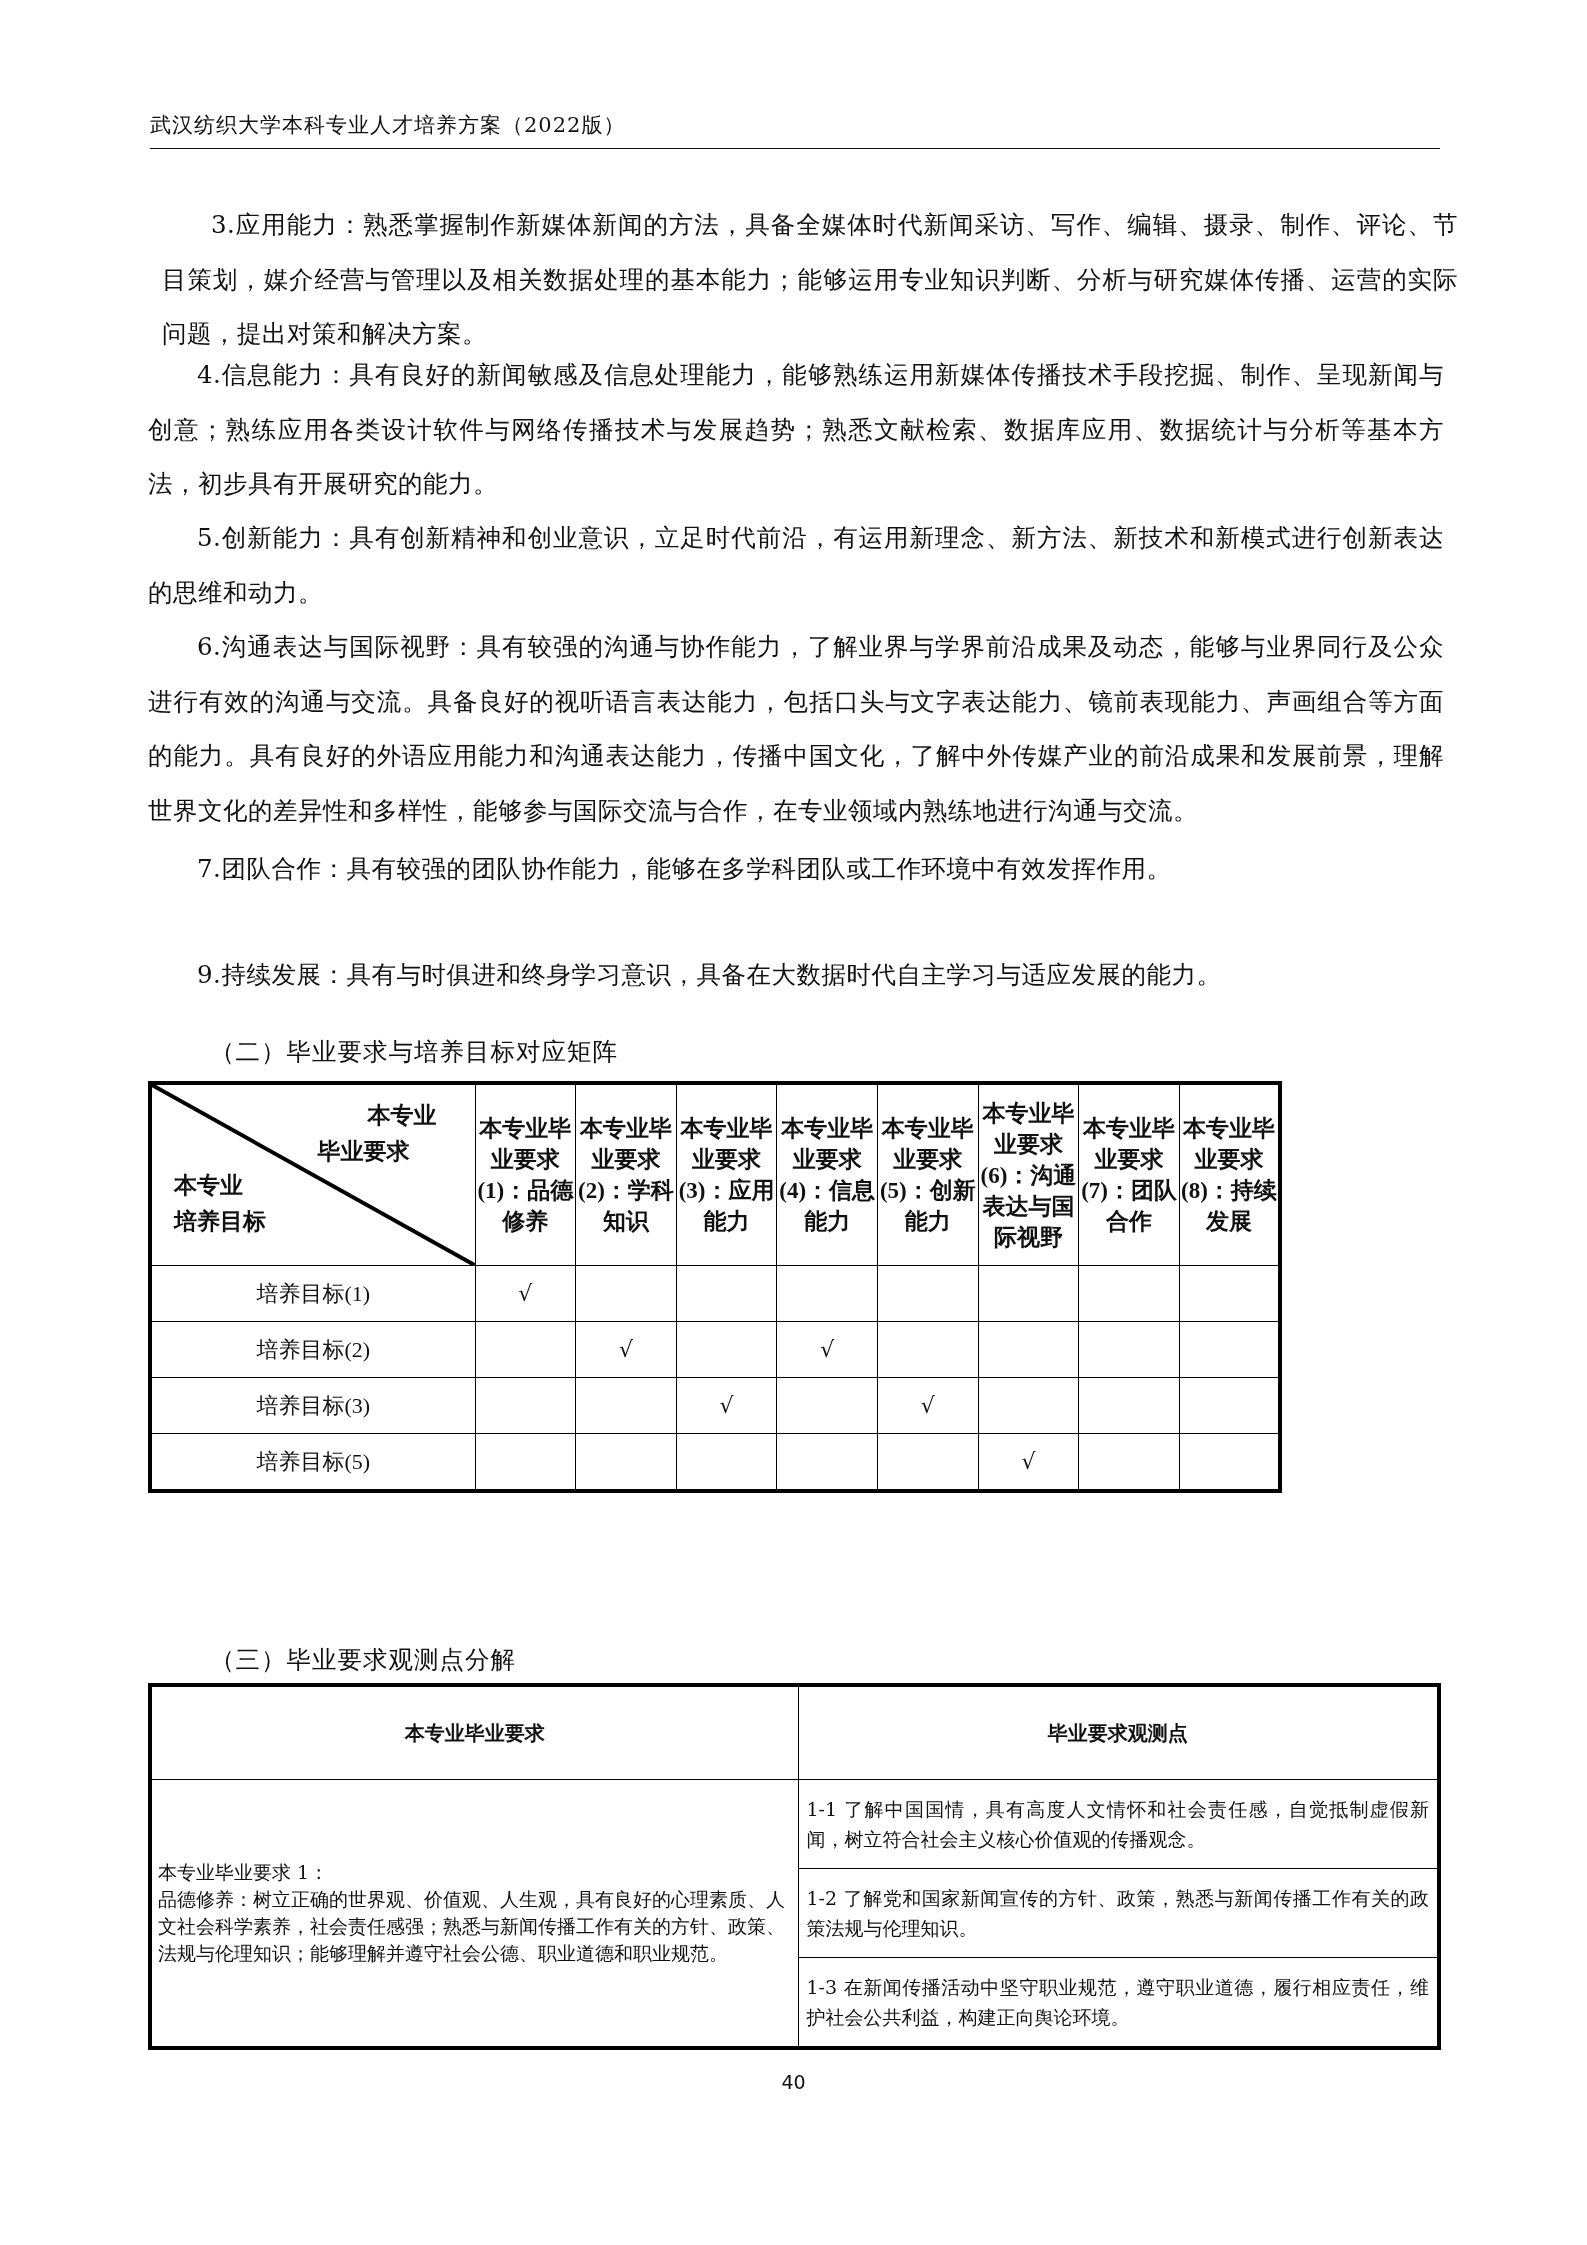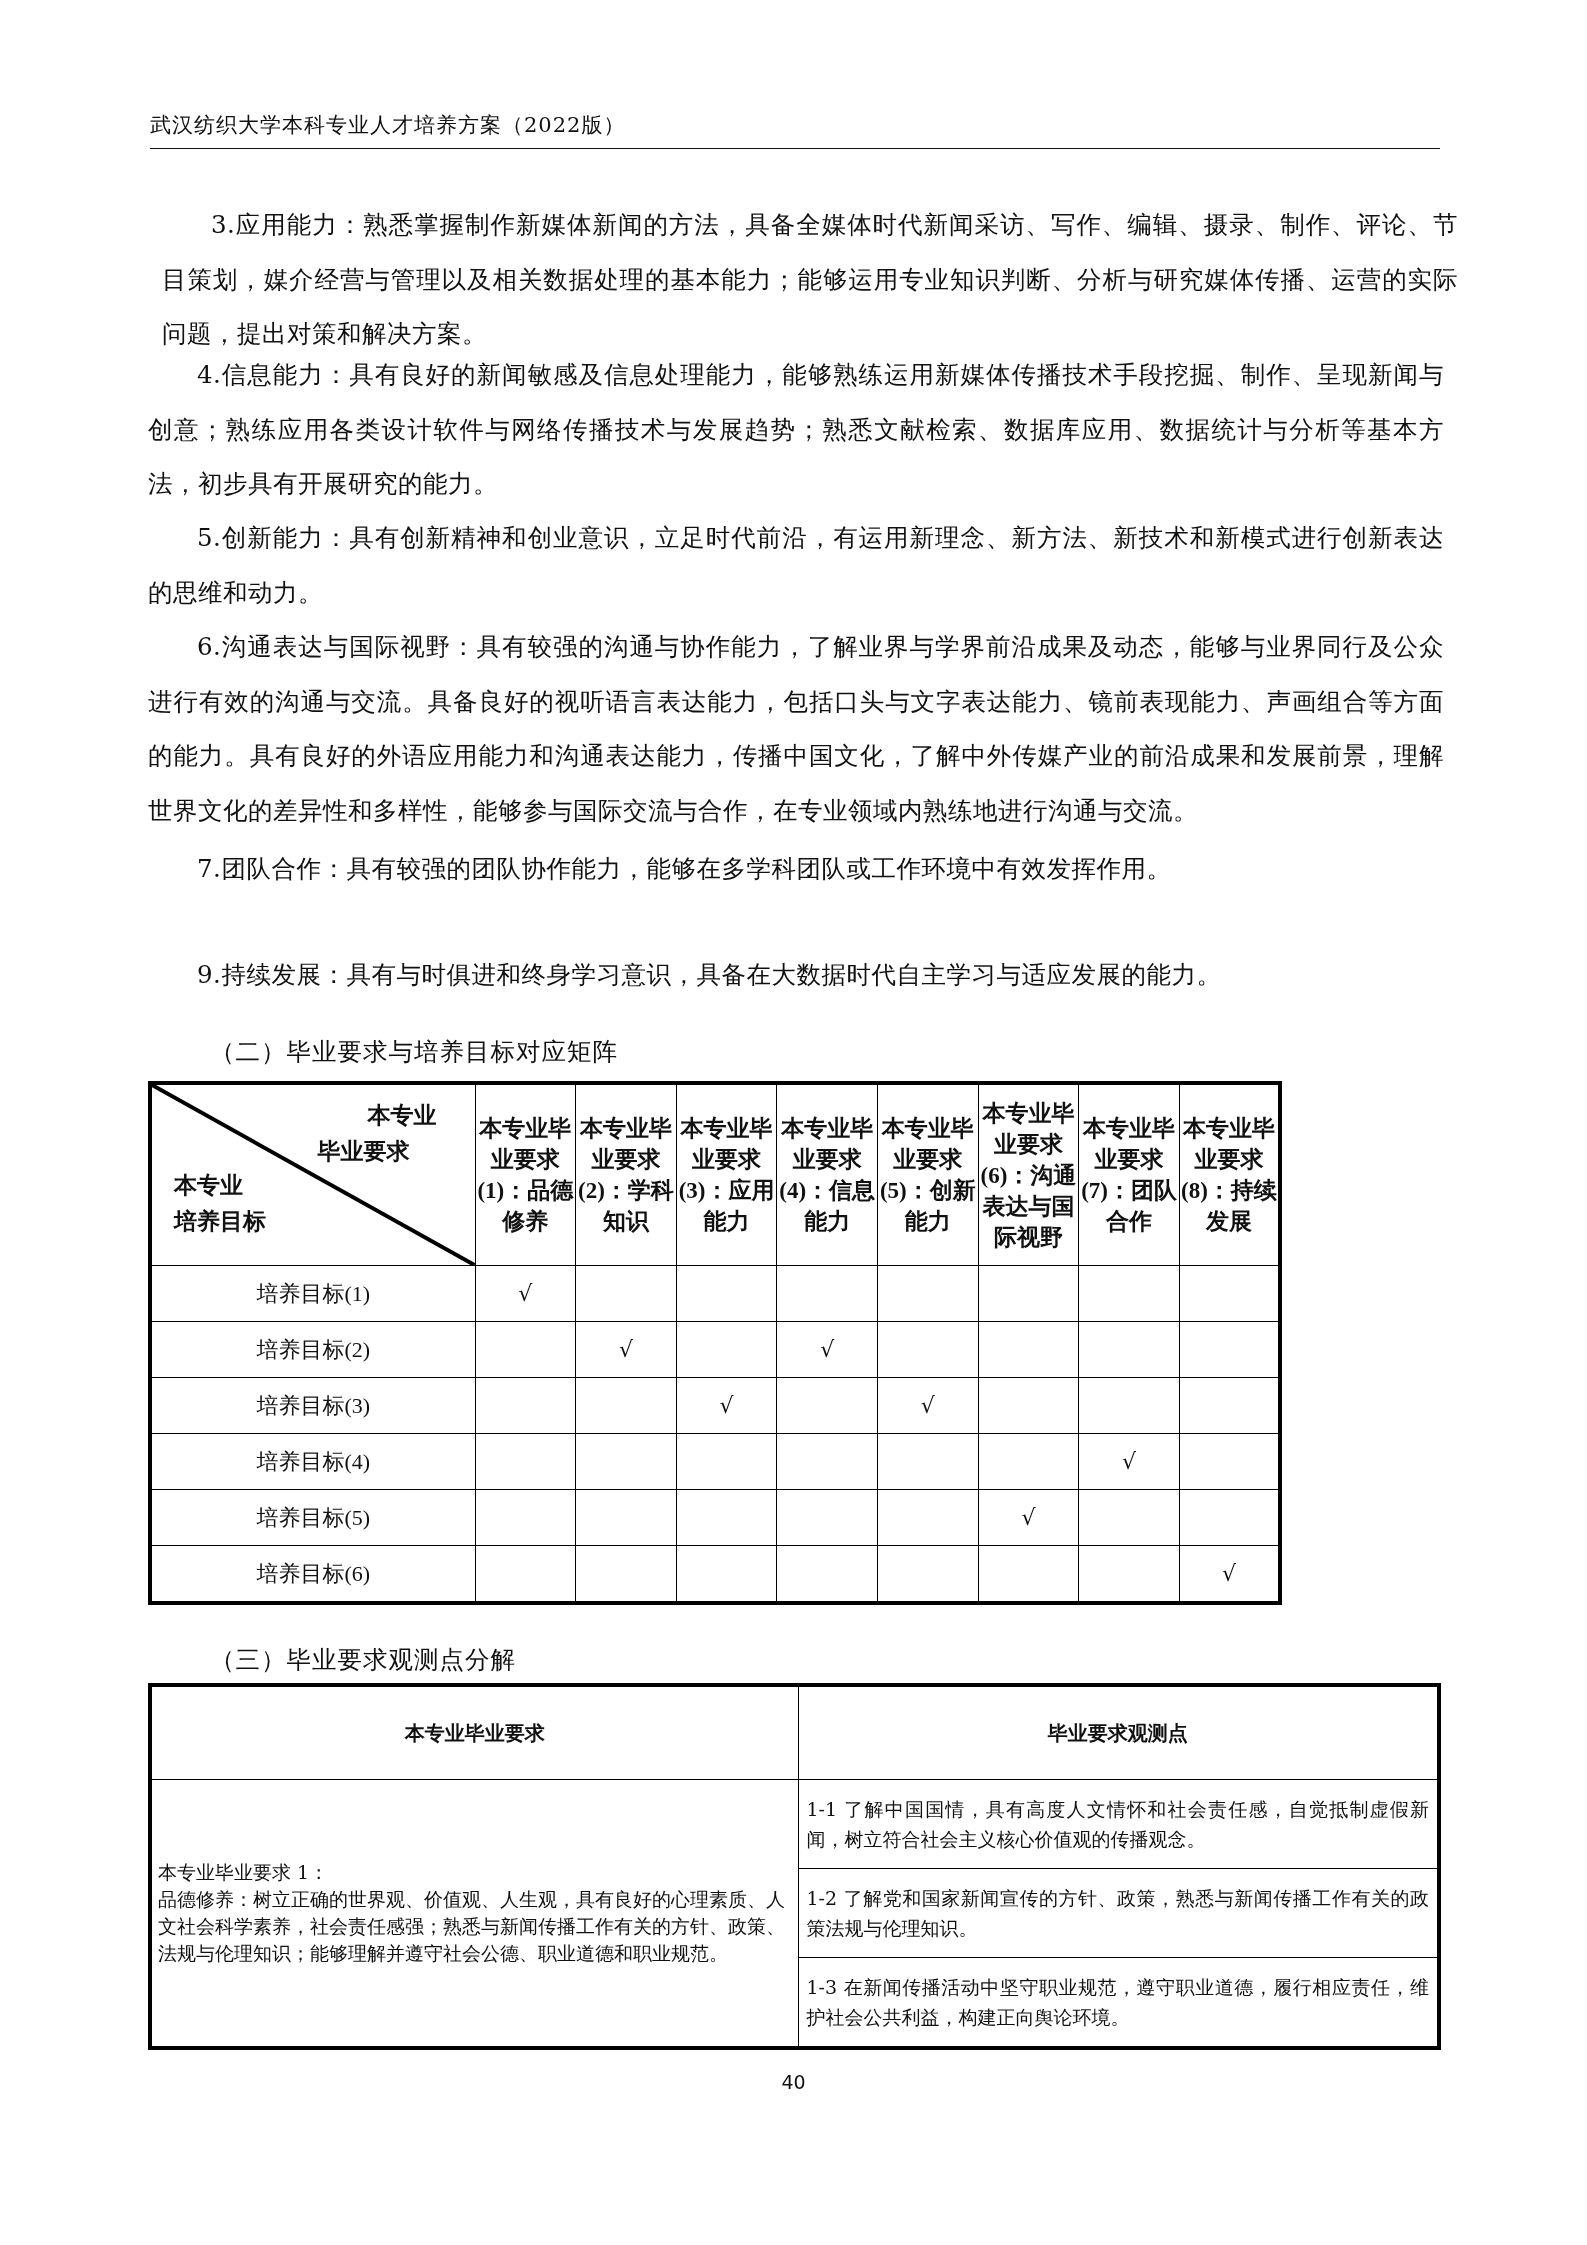--- a/index.html
+++ b/index.html
@@ -161,51 +161,29 @@
         <td class="check"></td>
         <td class="check"></td>
         <td class="check">√</td>
         <td class="check"></td>
         <td class="check">√</td>
         <td class="check"></td>
         <td class="check"></td>
         <td class="check"></td>
       </tr>
       <tr class="body-row">
-        <td class="rowh">培养目标(4)</td>
-        <td class="check"></td>
-        <td class="check"></td>
-        <td class="check"></td>
-        <td class="check"></td>
-        <td class="check"></td>
-        <td class="check"></td>
-        <td class="check">√</td>
-        <td class="check"></td>
-      </tr>
-      <tr class="body-row">
         <td class="rowh">培养目标(5)</td>
         <td class="check"></td>
         <td class="check"></td>
         <td class="check"></td>
         <td class="check"></td>
         <td class="check"></td>
         <td class="check">√</td>
         <td class="check"></td>
         <td class="check"></td>
-      </tr>
-      <tr class="body-row">
-        <td class="rowh">培养目标(6)</td>
-        <td class="check"></td>
-        <td class="check"></td>
-        <td class="check"></td>
-        <td class="check"></td>
-        <td class="check"></td>
-        <td class="check"></td>
-        <td class="check"></td>
-        <td class="check">√</td>
       </tr>
     </tbody>
 </table>
 
 <div class="section-title" style="top:1643px;left:210px;">（三）毕业要求观测点分解</div>
 
 <table class="obs">
   <colgroup>
       <col style="width:648px">
       <col>

